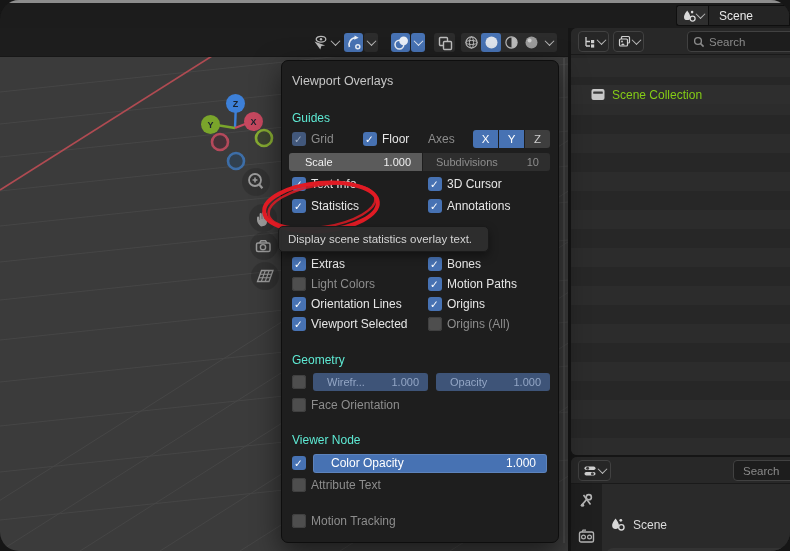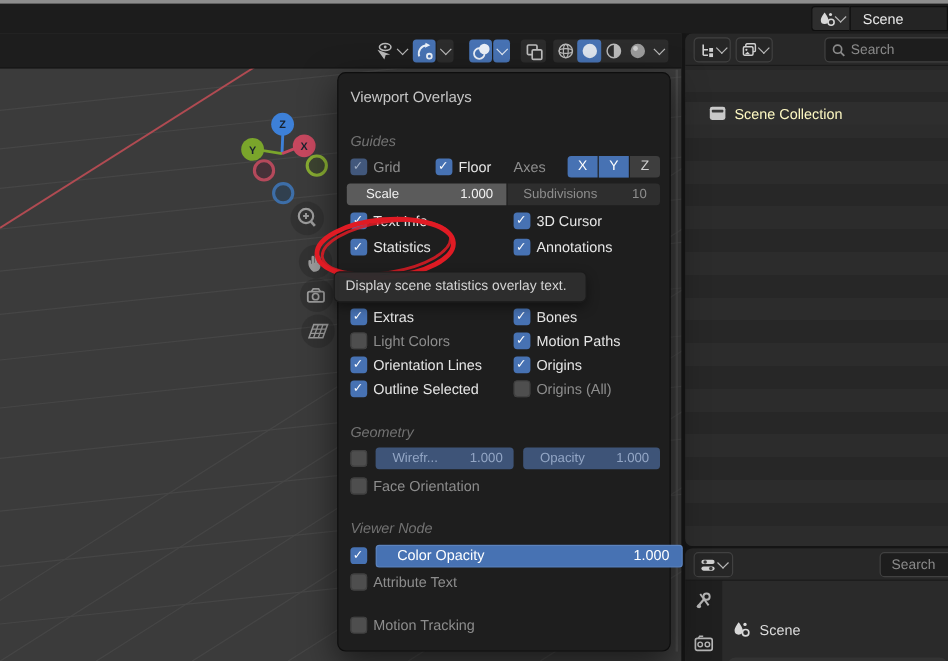--- a/index.html
+++ b/index.html
@@ -1,18 +1,18 @@
 <!DOCTYPE html>
 <html><head>
 <meta charset="utf-8">
 <style>
   html,body{margin:0;padding:0;background:#161616;}
   #app{position:relative;width:790px;height:551px;overflow:hidden;
        font-family:"Liberation Sans","DejaVu Sans",sans-serif;
-       background:#161616;color:#e4e4e4;font-size:12px;}
+       background:#161616;color:#e4e4e4;font-size:12px;border-radius:19px;}
   .abs{position:absolute;}
   
   .topbar{position:absolute;left:0;top:0;width:790px;height:28px;background:#1c1c1c;}
   .top-edge{position:absolute;left:0;top:0;width:790px;height:3px;background:#8d8d8d;}
   .scene-selector{position:absolute;left:676;top:5px;left:676px;height:21px;right:0;display:flex;}
   .sel-iconbox{width:32px;height:21px;background:#2e2e2e;border:1px solid #0f0f0f;border-right:none;
      border-radius:3px 0 0 3px;display:flex;align-items:center;justify-content:center;box-sizing:border-box;gap:1px;}
   .sel-field{flex:1;height:21px;background:#242424;border:1px solid #0f0f0f;box-sizing:border-box;
      display:flex;align-items:center;padding-left:10px;color:#e8e8e8;}
   
@@ -29,21 +29,21 @@
   .shade-cell.active{background:#4772b3;border-radius:3px;}
   
   .gball{position:absolute;border-radius:50%;display:flex;align-items:center;justify-content:center;
          font-size:9px;font-weight:bold;color:#18222e;}
   
   .side-tool{position:absolute;width:28px;height:28px;border-radius:50%;background:rgba(0,0,0,.14);
              display:flex;align-items:center;justify-content:center;}
   
   .popup{position:absolute;left:281px;top:60px;width:278px;height:483px;background:#1e1e1e;
          border:1px solid #0e0e0e;border-radius:7px;box-shadow:0 10px 28px rgba(0,0,0,.55);z-index:30;box-sizing:border-box;}
-  .sect{position:absolute;color:#737373;font-size:12px;white-space:nowrap;font-style:italic;}
+  .sect{position:absolute;color:#5eead4;font-size:12px;white-space:nowrap;}
   .ptitle{position:absolute;left:10px;top:13px;color:#c6c6c6;font-size:12.5px;}
   .cb{position:absolute;width:14px;height:14px;border-radius:3px;box-sizing:border-box;}
   .cb.on{background:#4772b3;}
   .cb.on::after{content:"\2713";position:absolute;left:2px;top:0px;font-size:10.5px;color:#fff;font-weight:bold;line-height:14px;}
   .cb.dim{background:#42587c;}
   .cb.dim::after{content:"\2713";position:absolute;left:2px;top:0;font-size:10.5px;color:#9fadc2;font-weight:bold;line-height:14px;}
   .cb.off{background:#4e4e4e;box-shadow:inset 0 0 0 1px #404040;}
   .lbl{position:absolute;font-size:12px;color:#e6e6e6;white-space:nowrap;height:14px;line-height:15px;}
   .lbl.dis{color:#8d8d8d;}
   .axes-seg{position:absolute;left:191px;top:69px;display:flex;gap:1px;}
@@ -296,40 +296,40 @@
     <div class="lbl dis" style="left:29px;top:216px;">Light Colors</div>
     <div class="cb on" style="left:146px;top:216px;"></div>
     <div class="lbl" style="left:165px;top:216px;">Motion Paths</div>
 
     <div class="cb on" style="left:10px;top:236px;"></div>
     <div class="lbl" style="left:29px;top:236px;">Orientation Lines</div>
     <div class="cb on" style="left:146px;top:236px;"></div>
     <div class="lbl" style="left:165px;top:236px;">Origins</div>
 
     <div class="cb on" style="left:10px;top:256px;"></div>
-    <div class="lbl" style="left:29px;top:256px;">Outline Selected</div>
+    <div class="lbl" style="left:29px;top:256px;">Viewport Selected</div>
     <div class="cb off" style="left:146px;top:256px;"></div>
     <div class="lbl dis" style="left:165px;top:256px;">Origins (All)</div>
 
     <div class="sect" style="left:10px;top:292px;">Geometry</div>
     <div class="cb off" style="left:10px;top:314px;"></div>
     <div class="slider dimblue" style="left:31px;top:312px;width:115px;">
       <span class="sl-l" style="left:14px;">Wirefr...</span>
       <span class="sl-v" style="right:9px;">1.000</span>
     </div>
     <div class="slider dimblue" style="left:154px;top:312px;width:114px;">
       <span class="sl-l" style="left:14px;">Opacity</span>
       <span class="sl-v" style="right:9px;">1.000</span>
     </div>
     <div class="cb off" style="left:10px;top:337px;"></div>
     <div class="lbl dis" style="left:29px;top:337px;">Face Orientation</div>
 
     <div class="sect" style="left:10px;top:372px;">Viewer Node</div>
     <div class="cb on" style="left:10px;top:395px;"></div>
-    <div class="slider blue" style="left:31px;top:393px;width:256px;height:19px;">
+    <div class="slider blue" style="left:31px;top:393px;width:234px;height:19px;">
       <span class="sl-l" style="left:18px;line-height:19px;">Color Opacity</span>
       <span class="sl-v" style="line-height:19px;">1.000</span>
     </div>
     <div class="cb off" style="left:10px;top:417px;"></div>
     <div class="lbl dis" style="left:29px;top:417px;">Attribute Text</div>
 
     <div class="cb off" style="left:10px;top:453px;"></div>
     <div class="lbl dis" style="left:29px;top:453px;">Motion Tracking</div>
   </div>
 
@@ -366,21 +366,21 @@
         </svg>
         <input type="text" placeholder="Search" style="">
       </div>
     </div>
     <div class="out-rows">
       <div class="sc-row">
         <svg style="margin-left:19px;" width="16" height="15" viewBox="0 0 16 15">
           <rect x="1.5" y="2" width="13" height="11" rx="2" fill="#c9c9c9"></rect>
           <rect x="3.2" y="4.4" width="9.6" height="2.4" rx="0.6" fill="#3a3a3a"></rect>
         </svg>
-        <span style="margin-left:6px;color:#fef9c3;">Scene Collection</span>
+        <span style="margin-left:6px;color:#84cc16;">Scene Collection</span>
       </div>
     </div>
   </div>
 
   <div class="divider-h"></div>
 
   <div class="properties">
     <div class="region-header">
       <div class="obtn" style="left:7px;width:33px;">
         <svg width="14" height="14" viewBox="0 0 14 14">

